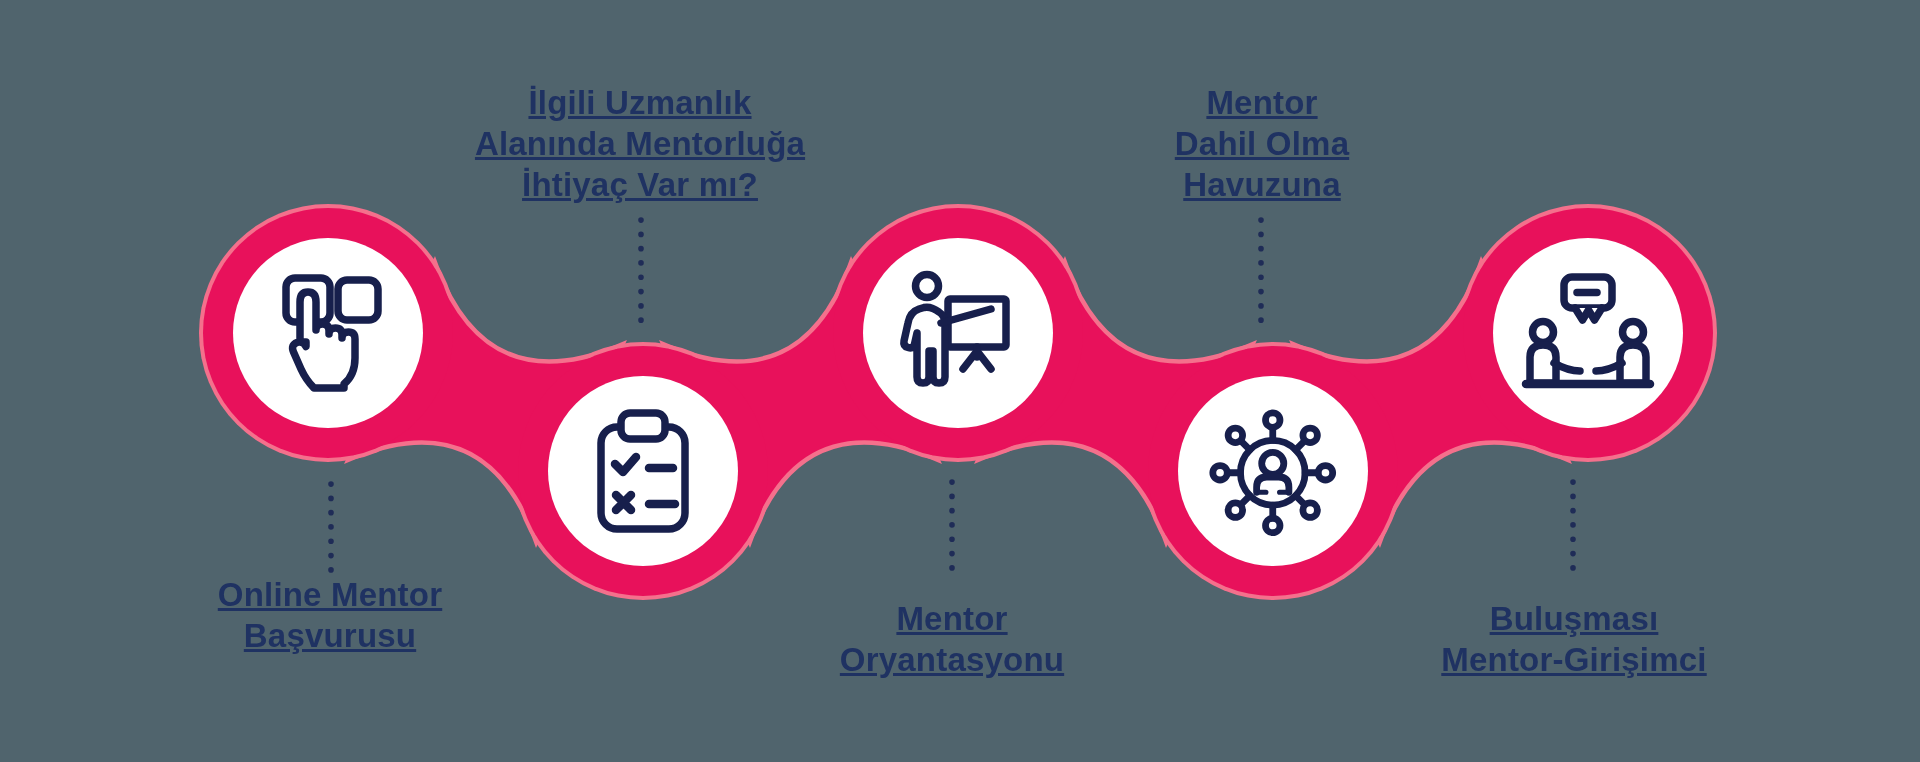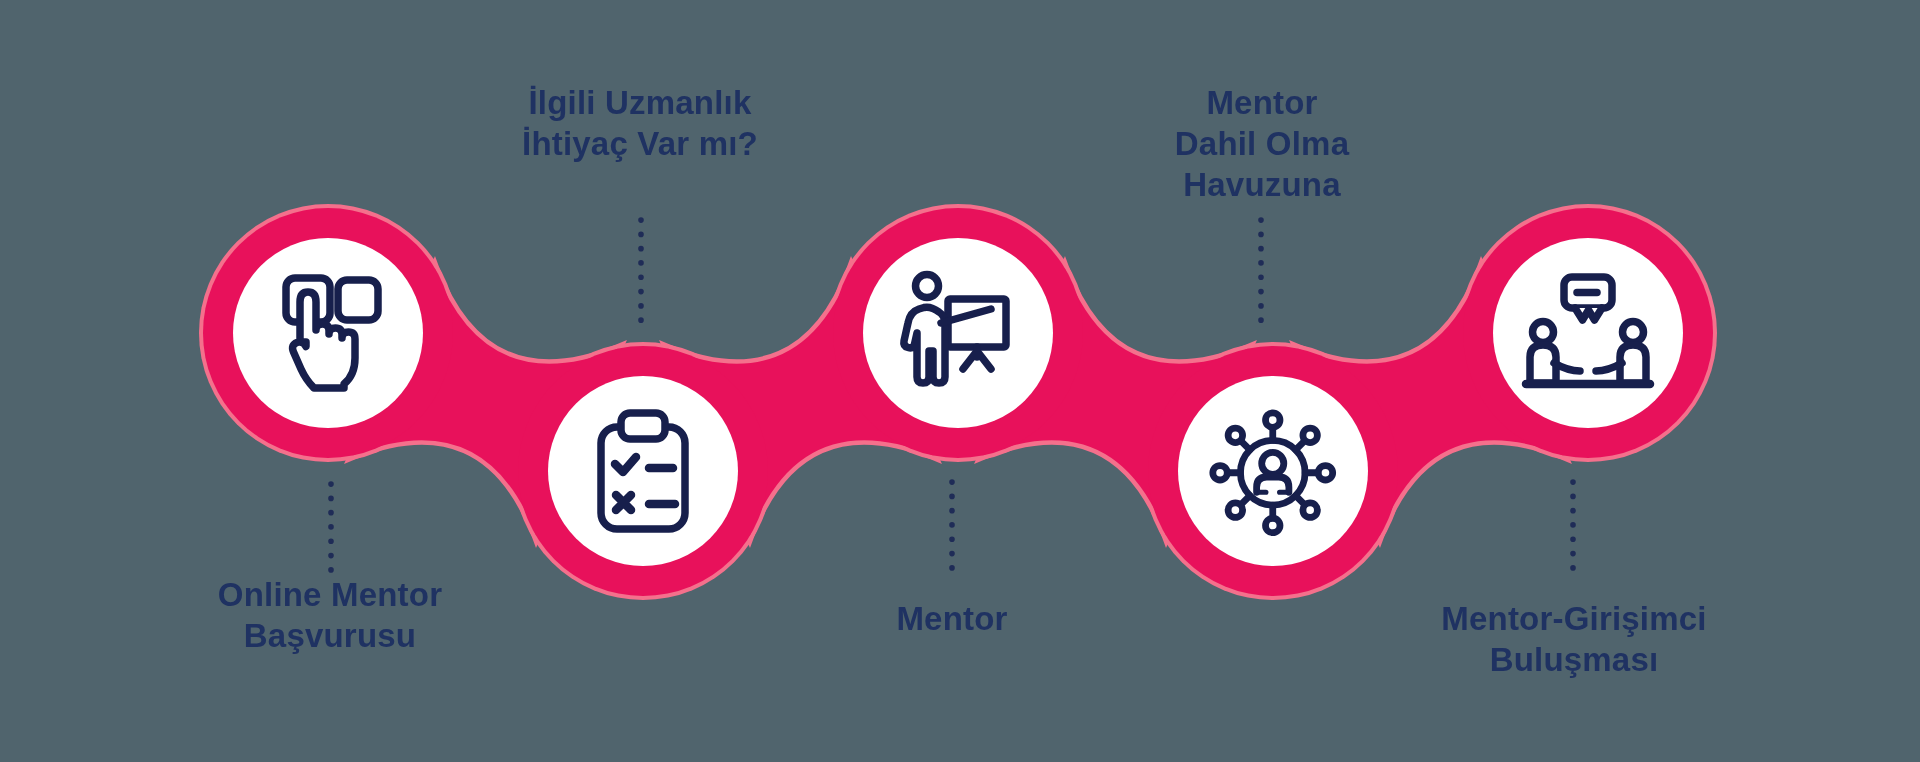--- a/index.html
+++ b/index.html
@@ -5,20 +5,21 @@
   html,body{margin:0;padding:0;background:#50646D;}
   .canvas{
     position:relative;width:1920px;height:762px;background:#50646D;overflow:hidden;
     font-family:"Liberation Sans", sans-serif;
   }
   .chain-svg{position:absolute;left:0;top:0;}
   .label{
     position:absolute;transform:translateX(-50%);text-align:center;
     font-weight:700;font-size:33px;line-height:41px;color:#1F3262;white-space:nowrap;
     letter-spacing:0.2px;
+    text-decoration:underline;
   }
   .label span{display:block;}
 </style>
 </head>
 <body>
 
 <div class="canvas">
 
   <svg class="chain-svg" width="1920" height="762" viewBox="0 0 1920 762">
 
@@ -121,31 +122,33 @@
     </g>
   </svg>
 
   <div class="label" style="left:330px;top:574px">
     <span>Online Mentor</span>
     <span>Başvurusu</span>
   </div>
 
   <div class="label" style="left:640px;top:82px">
     <span>İlgili Uzmanlık</span>
+    <span>Alanında Mentorluğa</span>
     <span>İhtiyaç Var mı?</span>
   </div>
 
   <div class="label" style="left:952px;top:598px">
     <span>Mentor</span>
+    <span>Oryantasyonu</span>
   </div>
 
   <div class="label" style="left:1262px;top:82px">
     <span>Mentor</span>
     <span>Dahil Olma</span>
     <span>Havuzuna</span>
   </div>
 
   <div class="label" style="left:1574px;top:598px">
+    <span>Buluşması</span>
     <span>Mentor-Girişimci</span>
-    <span>Buluşması</span>
   </div>
 
 </div>
 
 </body></html>

